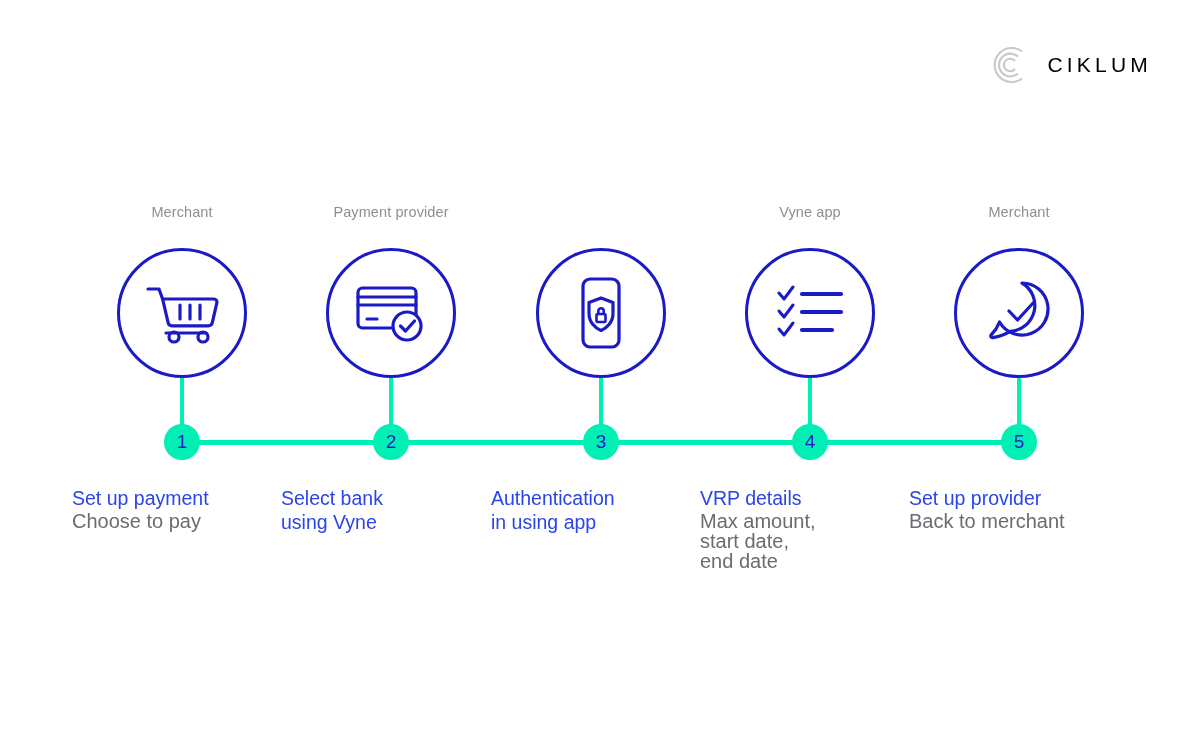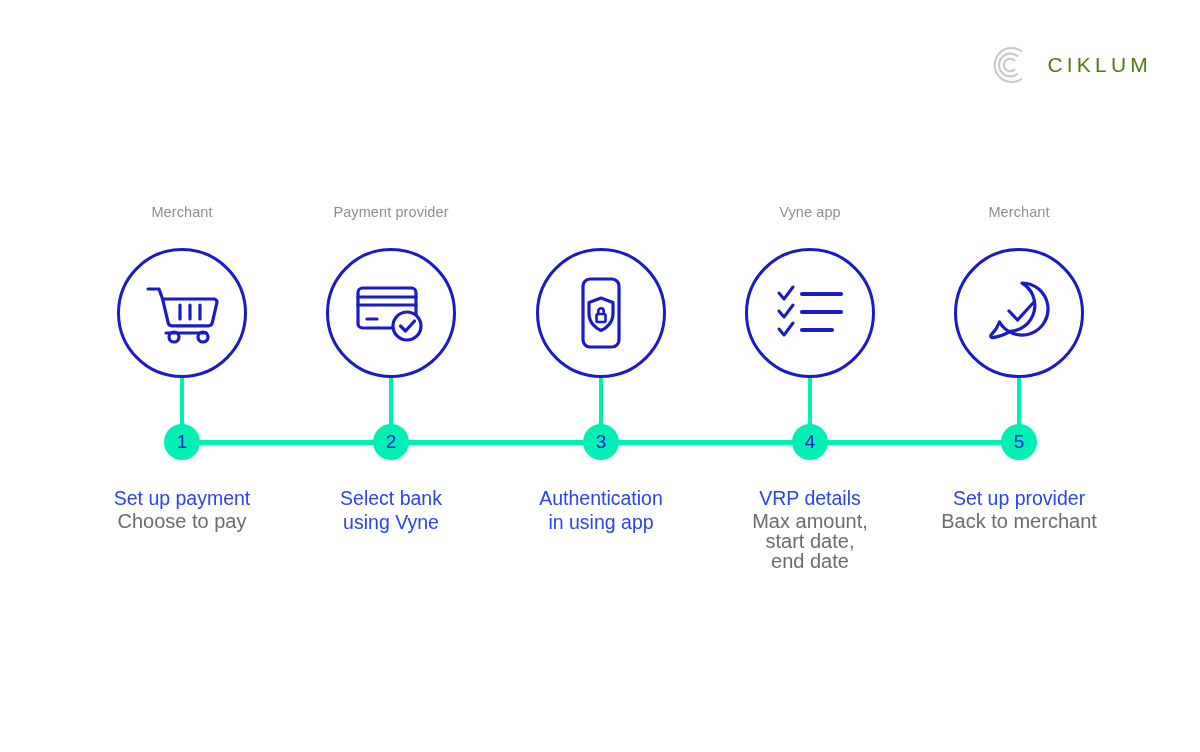--- a/index.html
+++ b/index.html
@@ -19,21 +19,21 @@
     top: 44px;
     right: 48px;
     display: flex;
     align-items: center;
     gap: 16px;
   }
   .brand-mark { width: 42px; height: 42px; display: block; }
   .brand-word {
     font-size: 21px;
     letter-spacing: 4.2px;
-    color: #4d7c0f;
+    color: #000000;
     font-family: "Liberation Sans", sans-serif;
     font-weight: 400;
   }
 
   
   .stage {
     position: absolute;
     left: 0;
     top: 0;
     width: 1092px;
@@ -115,21 +115,21 @@
     text-align: center;
     z-index: 3;
   }
 
   .captions {
     position: absolute;
     top: 486px;
     left: 50%;
     margin-left: -110px;
     width: 220px;
-    text-align: center;
+    text-align: left;
   }
   .caption-title {
     font-size: 19.5px;
     color: #2b44ea;
     line-height: 24px;
     white-space: pre-line;
   }
   .caption-sub {
     font-size: 20px;
     color: #6b6b72;

